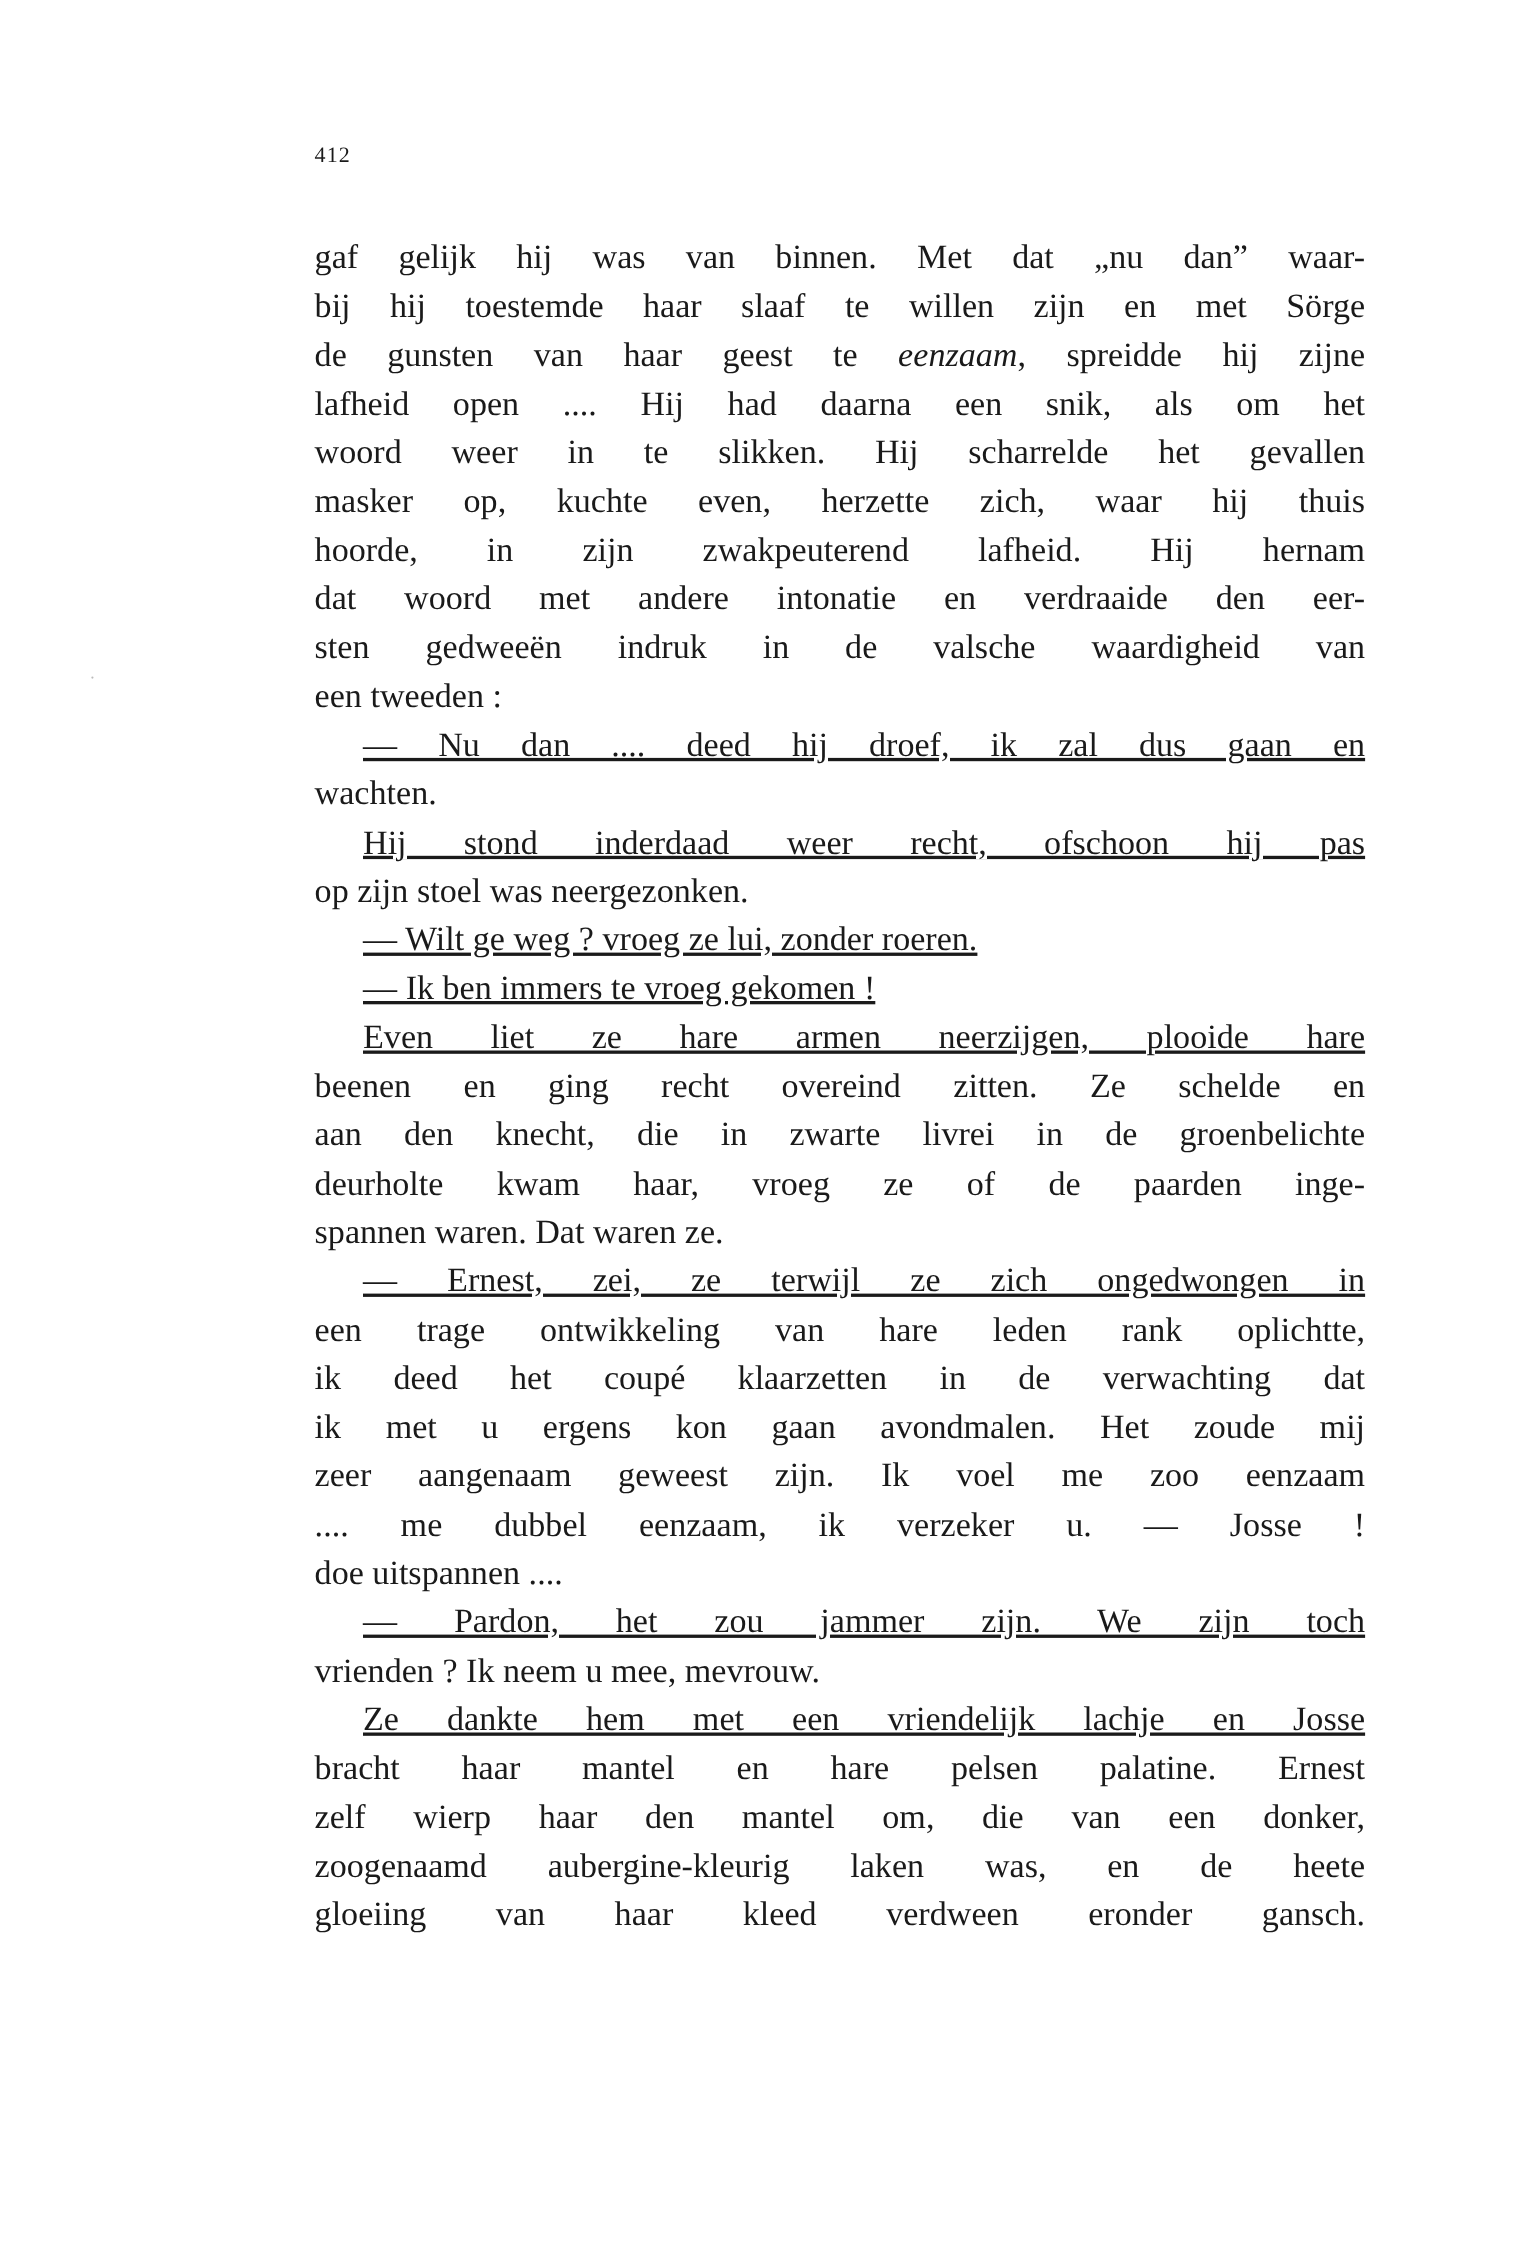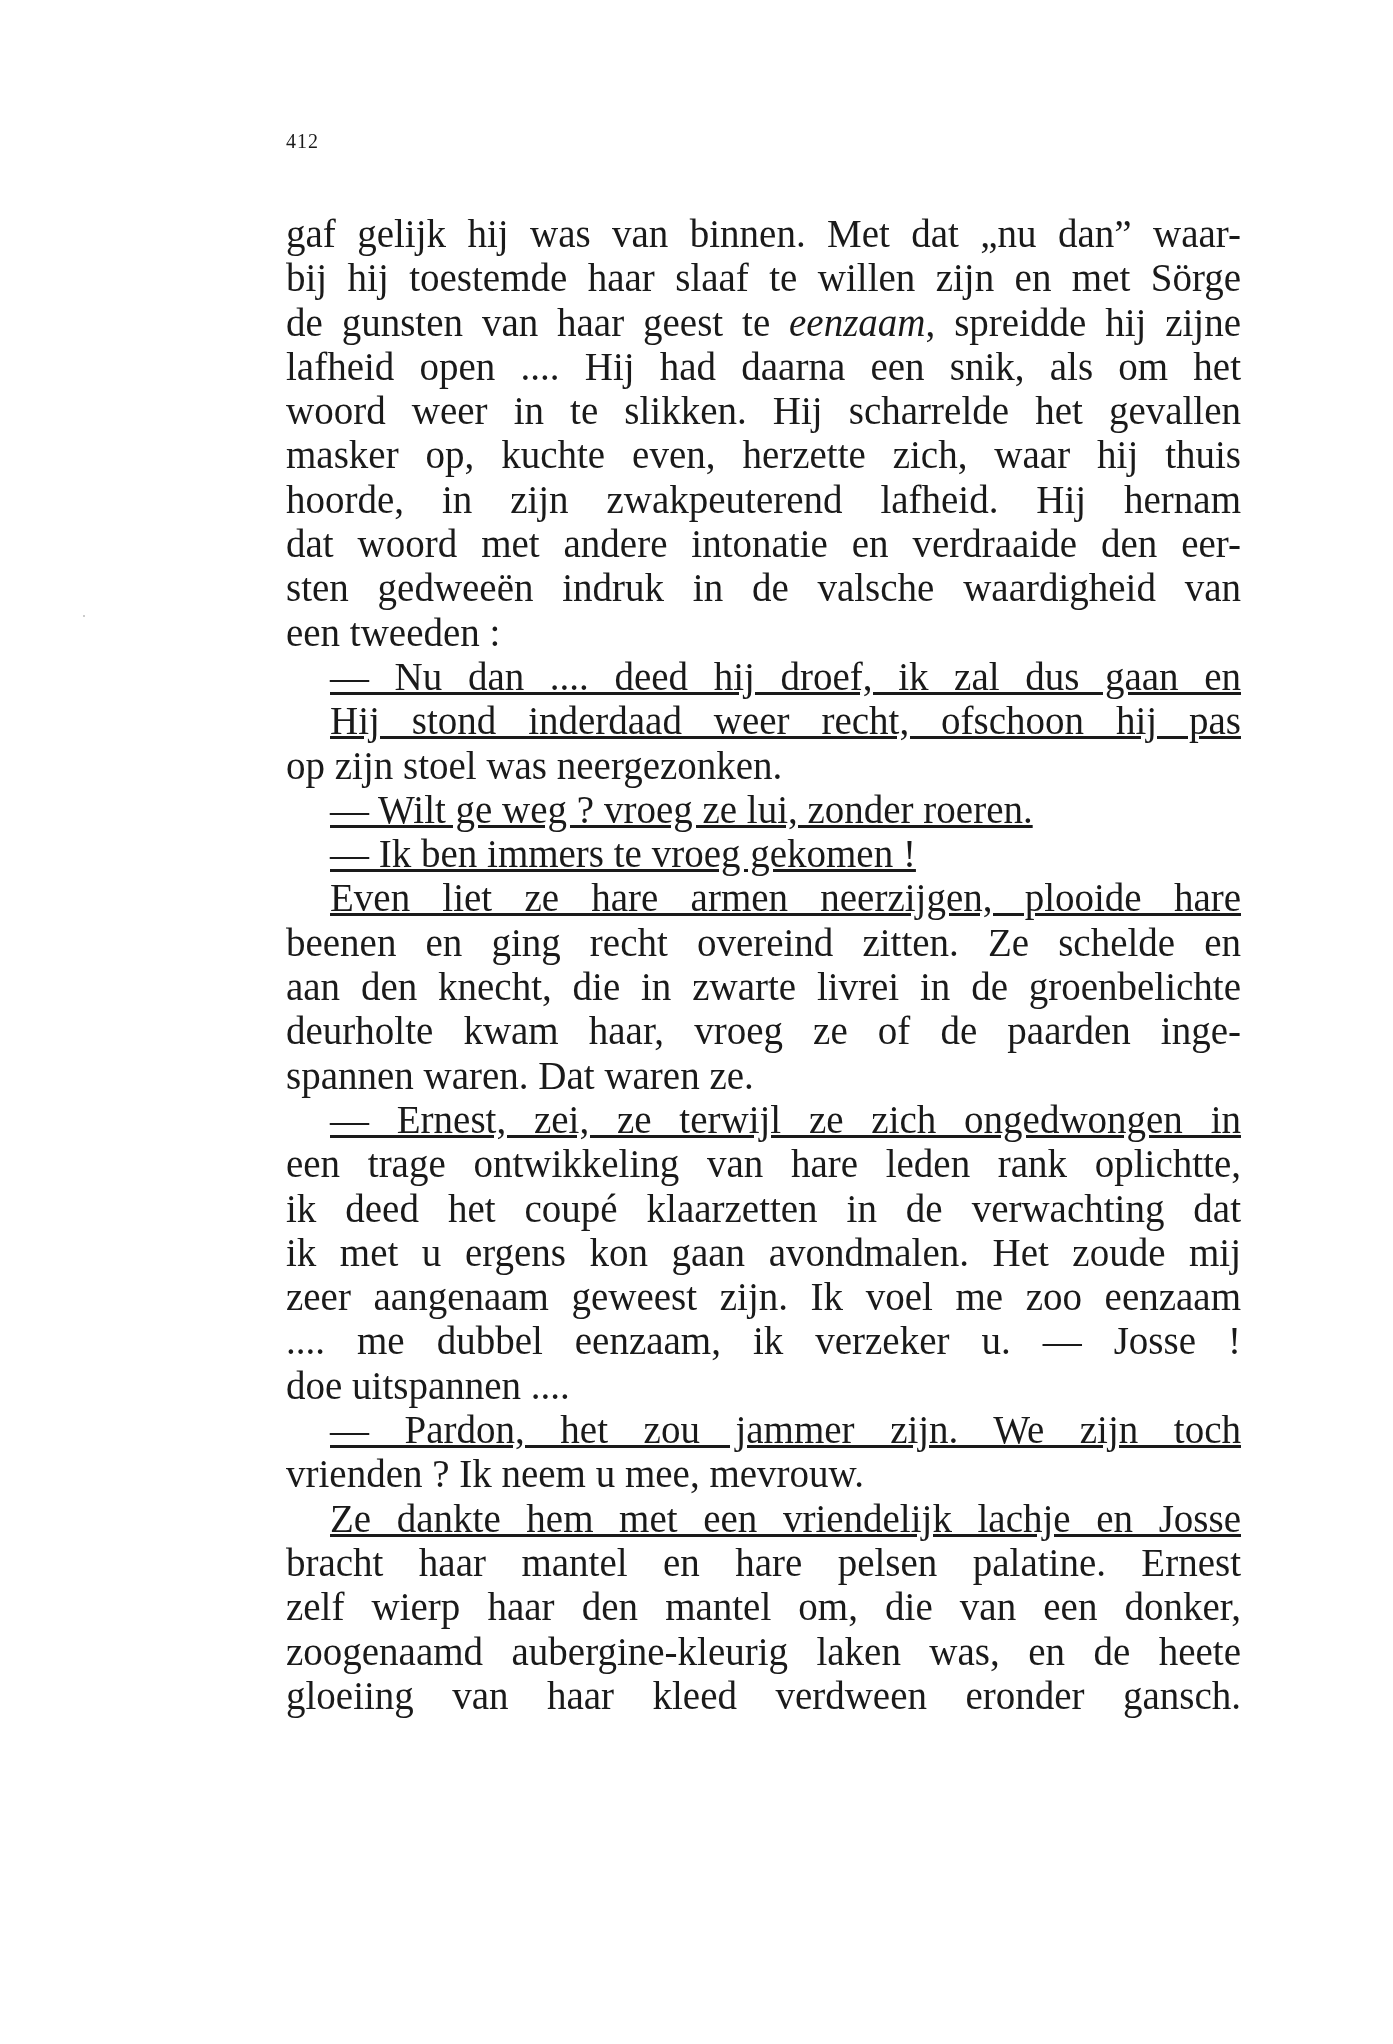--- a/index.html
+++ b/index.html
@@ -20,21 +20,21 @@
       left: 286px;
       top: 130px;
       font-size: 20px;
       letter-spacing: 1px;
     }
     .text-block {
       position: absolute;
       left: 286px;
       top: 212px;
       width: 955px;
-      font-size: 39px;
+      font-size: 31px;
       line-height: 44.3px;
     }
     .line {
       display: block;
       white-space: nowrap;
       text-align: justify;
       text-align-last: justify;
       height: 44.3px;
     }
     .line.last {
@@ -64,20 +64,21 @@
     <span class="line">bij hij toestemde haar slaaf te willen zijn en met Sörge</span>
     <span class="line">de gunsten van haar geest te <em>eenzaam</em>, spreidde hij zijne</span>
     <span class="line">lafheid open .... Hij had daarna een snik, als om het</span>
     <span class="line">woord weer in te slikken. Hij scharrelde het gevallen</span>
     <span class="line">masker op, kuchte even, herzette zich, waar hij thuis</span>
     <span class="line">hoorde, in zijn zwakpeuterend lafheid. Hij hernam</span>
     <span class="line">dat woord met andere intonatie en verdraaide den eer-</span>
     <span class="line">sten gedweeën indruk in de valsche waardigheid van</span>
     <span class="line last">een tweeden :</span>
     <span class="line indent">— Nu dan .... deed hij droef, ik zal dus gaan en</span>
+    <span class="line last">wachten.</span>
     <span class="line indent">Hij stond inderdaad weer recht, ofschoon hij pas</span>
     <span class="line last">op zijn stoel was neergezonken.</span>
     <span class="line indent last">— Wilt ge weg ? vroeg ze lui, zonder roeren.</span>
     <span class="line indent last">— Ik ben immers te vroeg gekomen !</span>
     <span class="line indent">Even liet ze hare armen neerzijgen, plooide hare</span>
     <span class="line">beenen en ging recht overeind zitten. Ze schelde en</span>
     <span class="line">aan den knecht, die in zwarte livrei in de groenbelichte</span>
     <span class="line">deurholte kwam haar, vroeg ze of de paarden inge-</span>
     <span class="line last">spannen waren. Dat waren ze.</span>
     <span class="line indent">— Ernest, zei, ze terwijl ze zich ongedwongen in</span>

